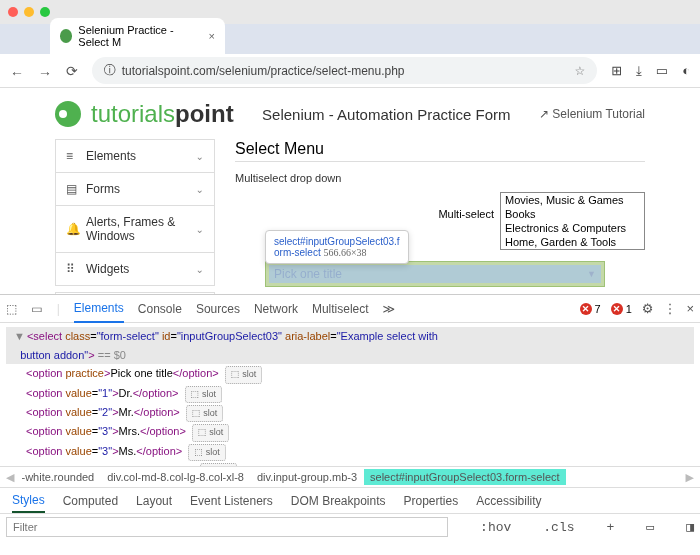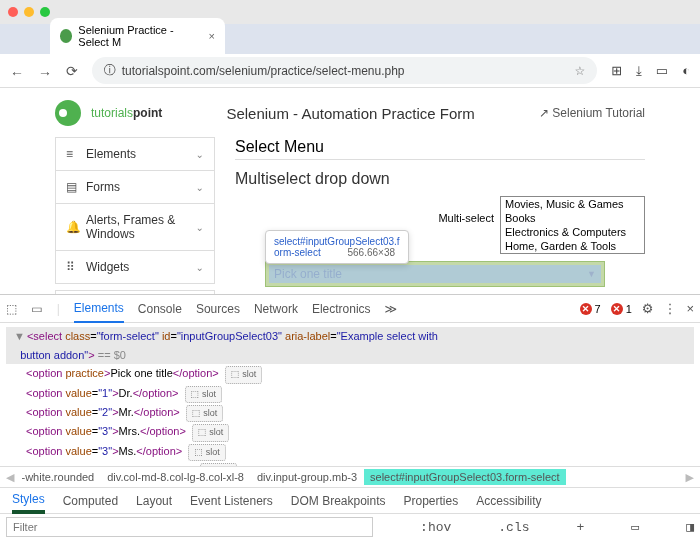--- a/index.html
+++ b/index.html
@@ -17,45 +17,45 @@
 .nav-ico { color: #555; font-size: 14px; cursor: pointer; }
 .urlbar { flex: 1; background: #f1f3f4; border-radius: 16px; padding: 5px 12px; font-size: 12px; color: #444; display: flex; align-items: center; gap: 6px; }
 .urlbar .star { margin-left: auto; color: #777; }
 .tool-ico { color: #444; font-size: 13px; cursor: pointer; }
 
 .page { background: #fff; padding: 0; height: 206px; overflow: hidden; }
 .page-inner { margin: 0 55px; }
 .header { display: flex; align-items: center; padding: 12px 0; gap: 10px; }
 .logo-ico { width: 26px; height: 26px; background: #4fb14f; border-radius: 50%; position: relative; }
 .logo-ico::after { content: ""; position: absolute; width: 8px; height: 8px; background: #fff; border-radius: 50%; top: 9px; left: 4px; }
-.logo-txt { color: #4fb14f; font-size: 12px; font-weight: 400; }
+.logo-txt { color: #4fb14f; font-size: 24px; font-weight: 400; }
 .logo-txt b { color: #333; font-weight: 600; }
 .page-title { flex: 1; text-align: center; font-size: 15px; font-weight: 500; color: #333; }
 .sel-link { font-size: 12px; color: #555; }
 .sel-link::before { content: "↗ "; }
 
 .content { display: flex; gap: 20px; }
 .sidebar { width: 160px; }
 .side-item { border: 1px solid #ddd; padding: 9px 10px; display: flex; align-items: center; gap: 8px; font-size: 12px; color: #333; cursor: pointer; margin-top: -1px; }
 .side-item .chev { margin-left: auto; color: #888; font-size: 10px; }
 .side-ico { width: 12px; color: #555; }
 
 .main { flex: 1; }
 .section-h { font-size: 16px; margin-bottom: 3px; }
 .section-hr { border-bottom: 1px solid #ddd; margin-bottom: 10px; }
-.sub-label { font-size: 16px; color: #333; margin-bottom: 8px; }
+.sub-label { font-size: 11px; color: #333; margin-bottom: 8px; }
 .row-ms { display: flex; align-items: flex-start; gap: 6px; justify-content: flex-end; }
 .ms-label { font-size: 11px; margin-top: 16px; }
 .ms-input { border: 1px solid #bbb; padding: 3px 5px; font-size: 11px; color: #999; width: 120px; }
 .ms-list { border: 1px solid #888; font-size: 11px; width: 145px; }
 .ms-list div { padding: 1px 4px; }
 
 .inspect-tip { position: absolute; background: #fff; border: 1px solid #ccc; border-radius: 4px; box-shadow: 0 2px 6px rgba(0,0,0,0.15); padding: 5px 8px; font-size: 10px; left: 265px; top: 230px; z-index: 10; }
 .inspect-tip .sel { color: #2a5fca; font-family: monospace; }
-.inspect-tip .dim { color: #666; margin-left: 24px; }
+.inspect-tip .dim { color: #666; margin-left: 0; font-family: Liberation Serif, serif; }
 
 .highlight-sel { position: absolute; left: 265px; top: 261px; width: 340px; height: 26px; background: #c4d9a8; border: 1px solid #9fc276; display: flex; align-items: center; padding: 0 8px; font-size: 12px; color: #6a7b8f; }
 .highlight-sel .dd { margin-left: auto; color: #888; font-size: 9px; }
 .highlight-inner { position: absolute; left: 269px; top: 265px; width: 332px; height: 18px; background: #a8c5e8; opacity: 0.7; }
 
 .devtools { background: #fff; border-top: 1px solid #ccc; height: 261px; }
 .dt-tabs { height: 28px; display: flex; align-items: center; padding: 0 6px; gap: 14px; border-bottom: 1px solid #ddd; font-size: 12px; }
 .dt-tab { color: #555; cursor: pointer; padding: 6px 0; }
 .dt-tab.active { color: #1a73e8; border-bottom: 2px solid #1a73e8; }
 .dt-right { margin-left: auto; display: flex; align-items: center; gap: 10px; font-size: 11px; }
@@ -77,23 +77,23 @@
 .slot-chip { display: inline-flex; align-items: center; gap: 3px; border: 1px dotted #aaa; border-radius: 3px; padding: 0 5px; font-size: 9px; color: #666; margin-left: 6px; background: #f5f5f5; }
 .tri { color: #888; margin-right: 2px; }
 
 .crumbs { height: 22px; border-top: 1px solid #ddd; border-bottom: 1px solid #ddd; display: flex; align-items: center; font-size: 11px; color: #555; padding: 0 6px; gap: 1px; overflow: hidden; }
 .crumb { padding: 2px 6px; white-space: nowrap; cursor: pointer; }
 .crumb.sel { background: #5eead4; }
 .crumb-ar { color: #bbb; }
 
 .styles-tabs { height: 26px; display: flex; align-items: center; gap: 18px; padding: 0 12px; font-size: 12px; border-bottom: 1px solid #ddd; }
 .st-tab { color: #555; cursor: pointer; padding: 4px 0; }
-.st-tab.active { color: #1a73e8; border-bottom: 4px solid #14532d; }
-
-.filter-row { height: 26px; display: flex; align-items: center; padding: 0 6px; gap: 25px; }
+.st-tab.active { color: #1a73e8; border-bottom: 2px solid #14532d; }
+
+.filter-row { height: 26px; display: flex; align-items: center; padding: 0 6px; gap: 10px; }
 .filter-in { flex: 1; border: 1px solid #ccc; padding: 3px 6px; font-size: 11px; color: #999; }
 .fr-tool { font-size: 13px; color: #555; font-family: Liberation Mono, monospace; cursor: pointer; margin-left: 22px; }
 </style>
 </head>
 <body>
 
 <div class="titlebar">
   <div class="dot r"></div>
   <div class="dot y"></div>
   <div class="dot g"></div>
@@ -185,21 +185,21 @@
 
 <div class="devtools">
   <div class="dt-tabs">
     <span style="color:#555">⬚</span>
     <span style="color:#555">▭</span>
     <span style="color:#ddd">|</span>
     <span class="dt-tab active">Elements</span>
     <span class="dt-tab">Console</span>
     <span class="dt-tab">Sources</span>
     <span class="dt-tab">Network</span>
-    <span class="dt-tab">Electronics</span>
+    <span class="dt-tab">Multiselect</span>
     <span class="dt-tab">≫</span>
     <div class="dt-right">
       <span class="err-b">
           <span class="c red">✕</span>
           <span>7</span>
         </span>
       <span class="err-b">
           <span class="c orange">✕</span>
           <span>1</span>
         </span>

